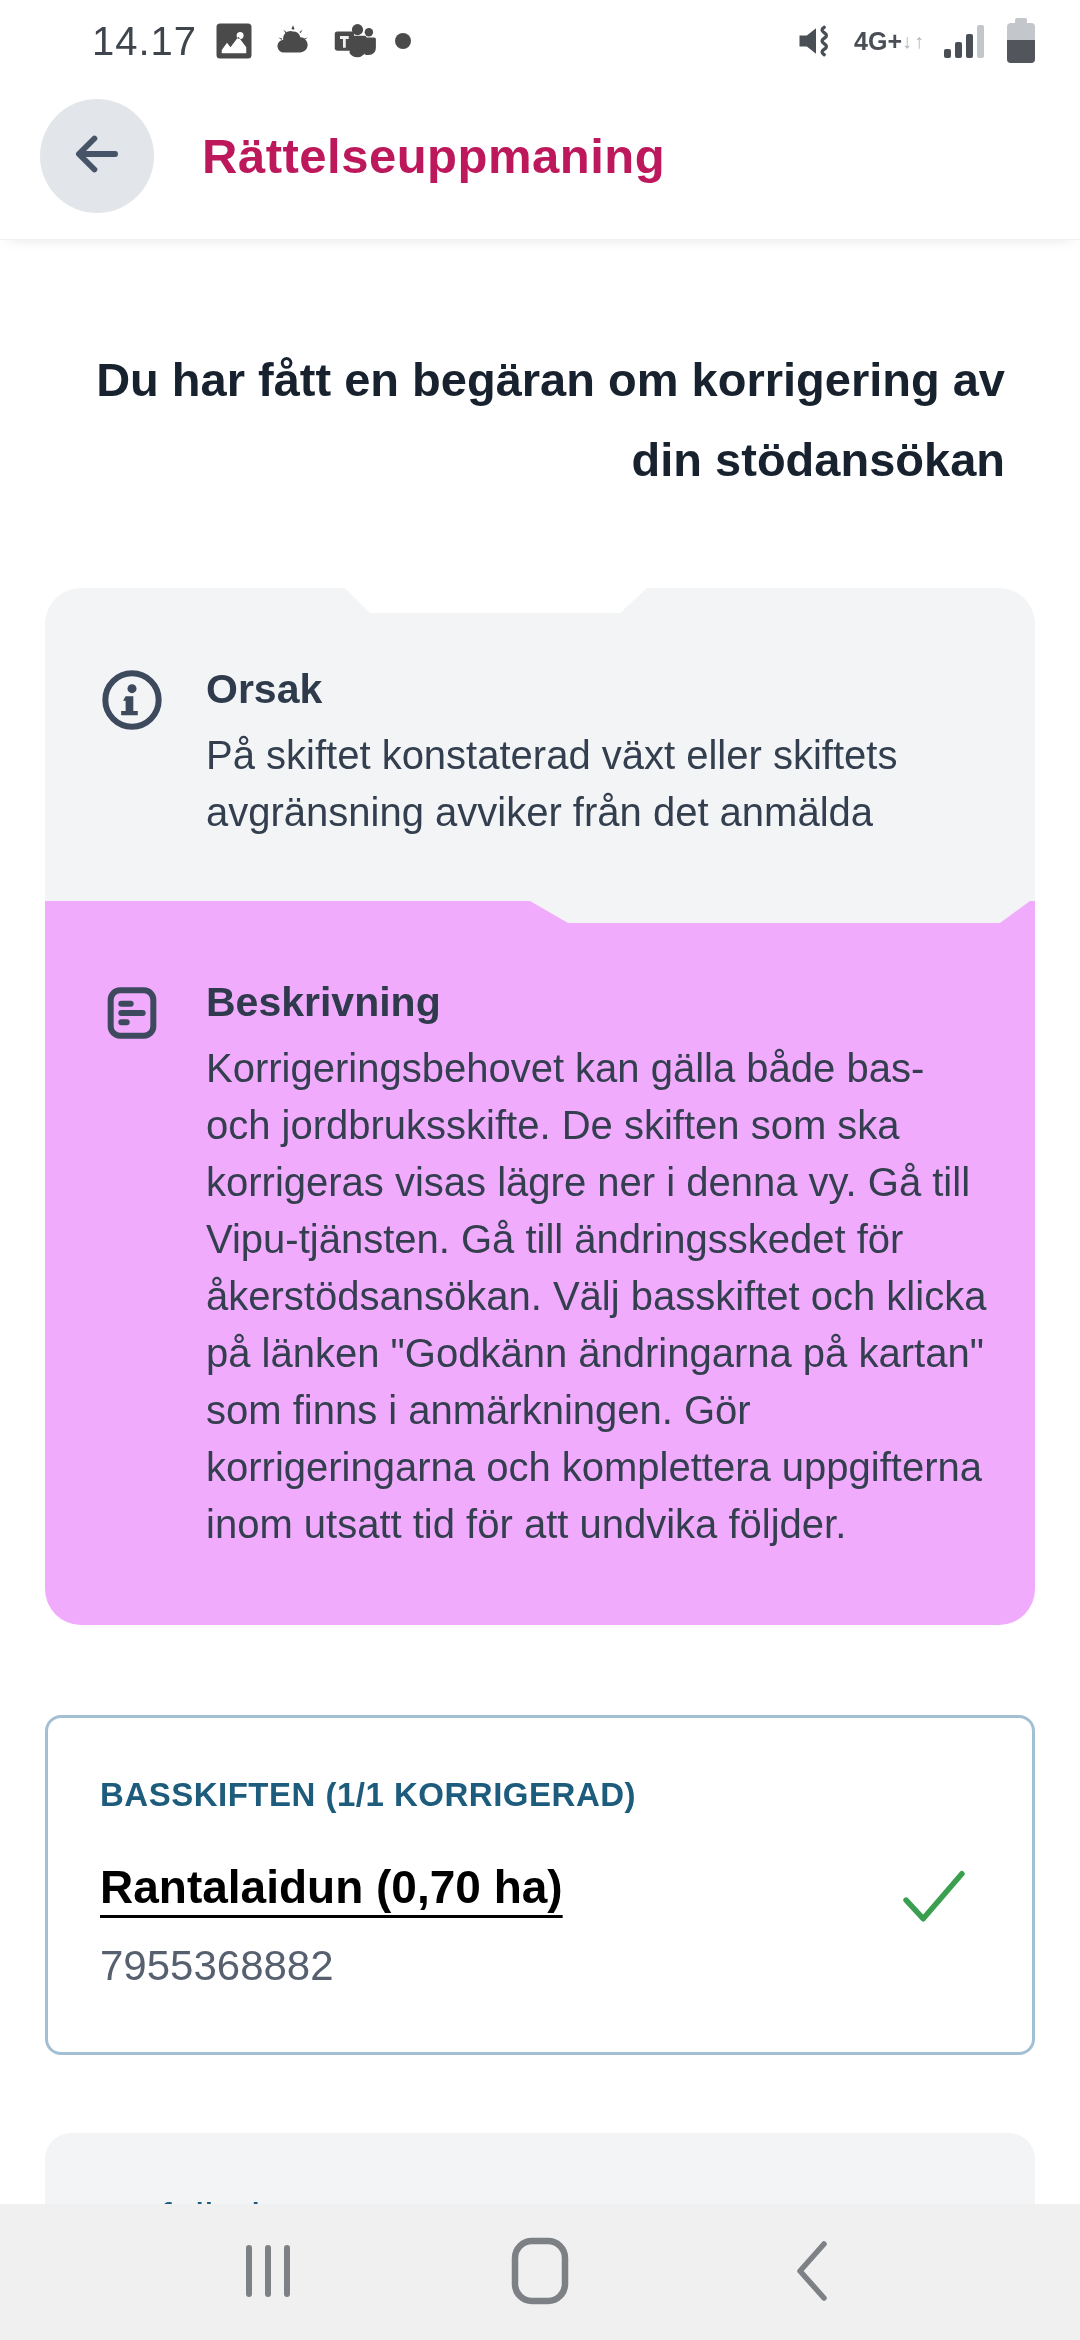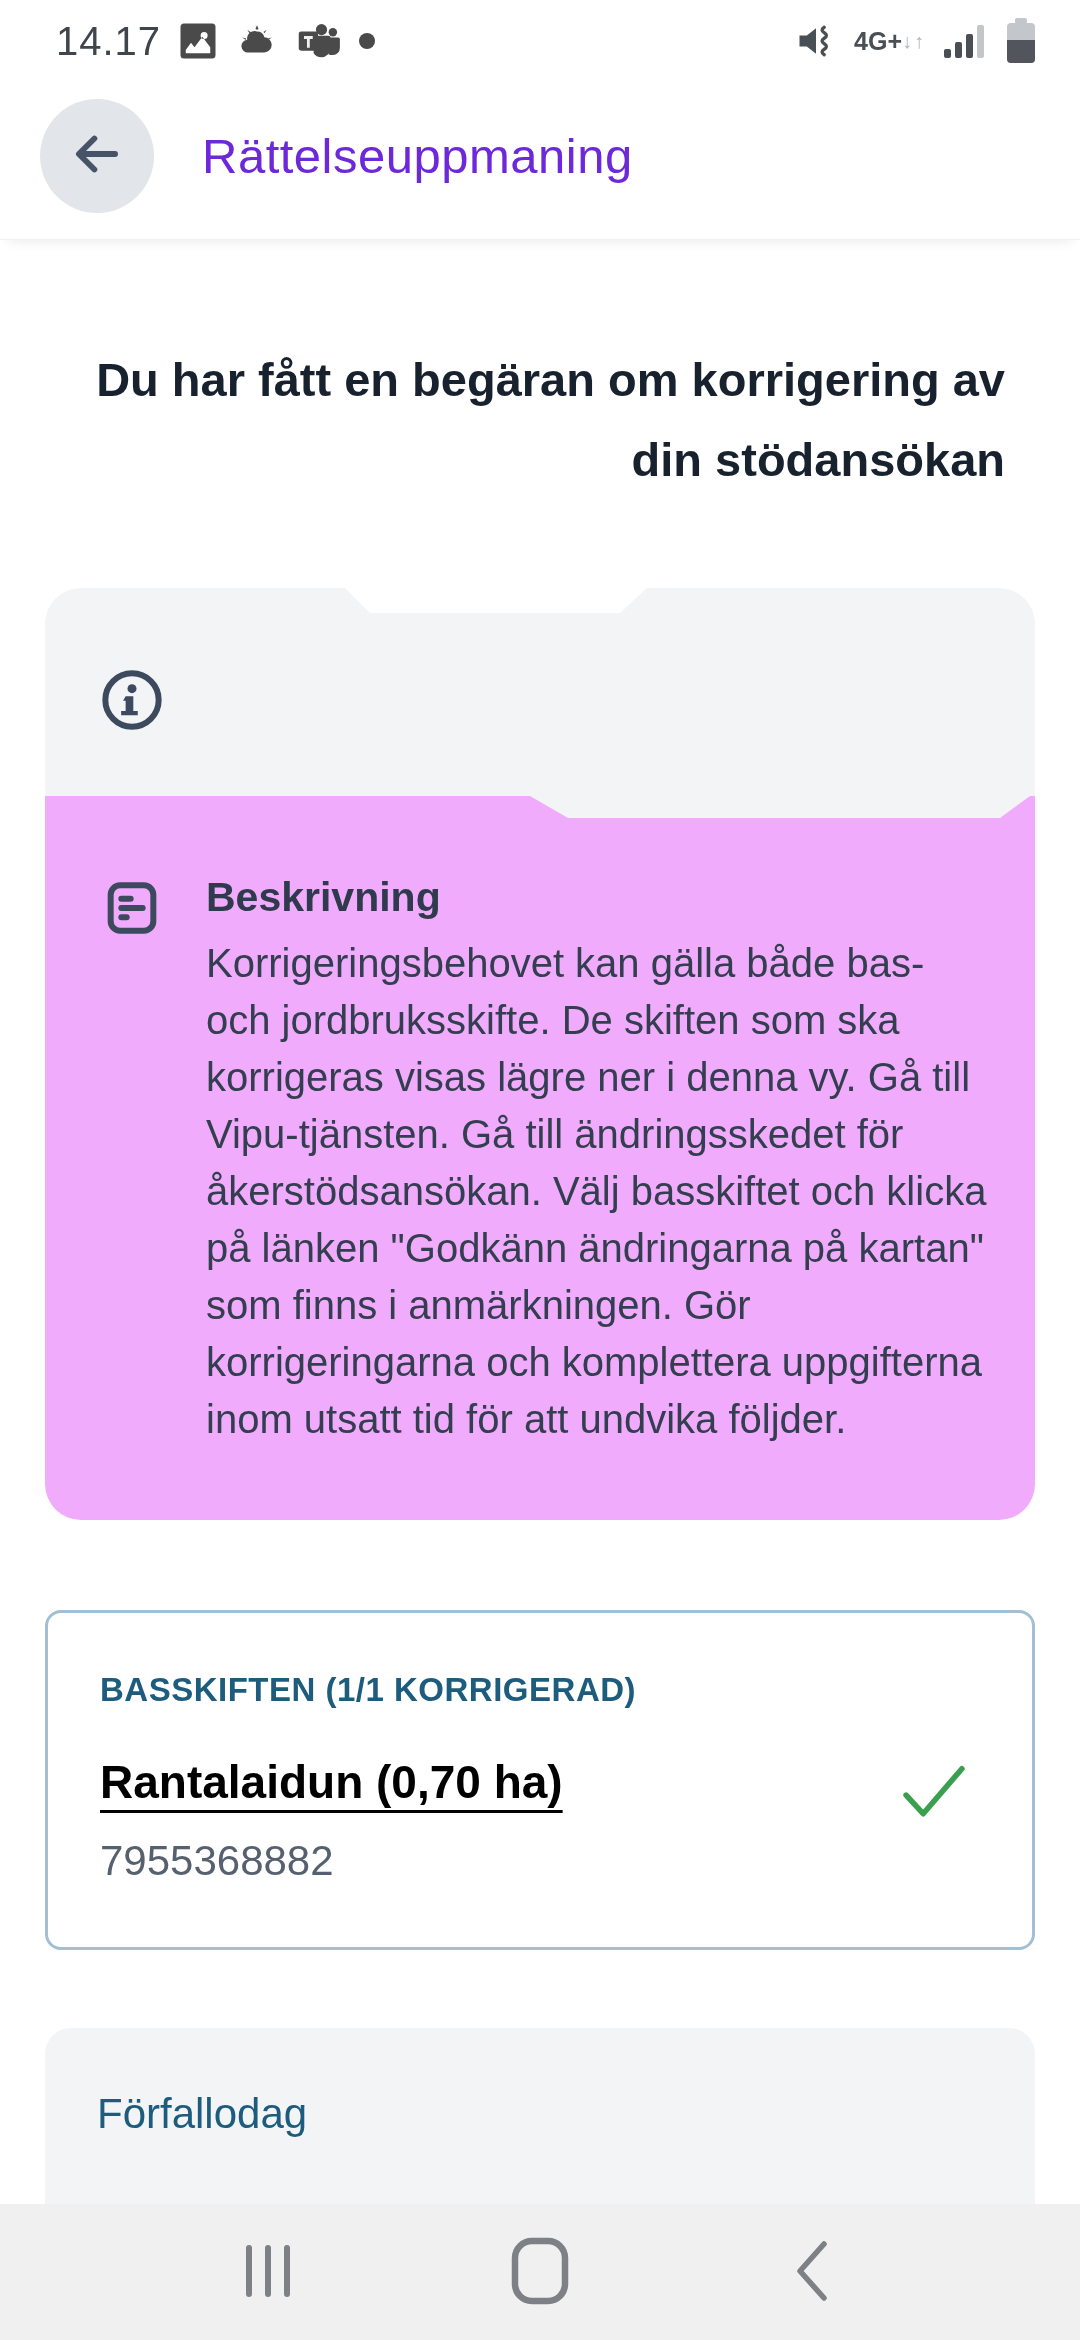--- a/index.html
+++ b/index.html
@@ -12,20 +12,21 @@
     position: relative;
   }
 
   
   .status-bar {
     height: 72px;
     display: flex;
     align-items: center;
     justify-content: space-between;
     padding: 10px 42px 0 56px;
+    margin-left: 36px;
   }
   .sb-left, .sb-right { display: flex; align-items: center; gap: 16px; }
   .sb-time { font-size: 40px; color: #3f454d; letter-spacing: 1px; }
   .sb-left svg, .sb-right svg { display: block; }
   .net-group { display: flex; flex-direction: row; align-items: center; line-height: 1; }
   .net-label { font-size: 25px; font-weight: bold; color: #4a4f56; }
   .net-arrows { font-size: 20px; color: #b3b6ba; letter-spacing: 2px; }
 
   
   .app-header {
@@ -42,21 +43,21 @@
   }
   .back-btn {
     width: 114px; height: 114px;
     border-radius: 50%;
     background: #e2e6ea;
     border: none;
     display: flex; align-items: center; justify-content: center;
     cursor: pointer;
     flex: 0 0 auto;
   }
-  .page-title { font-size: 49px; font-weight: normal; color: #6d28d9; letter-spacing: 0.5px; }
+  .page-title { font-size: 49px; font-weight: bold; color: #be185d; letter-spacing: 0.5px; }
 
   
   .content { padding: 0 45px; }
 
   h1.main-heading {
     margin: 100px auto 0;
     max-width: 930px;
     text-align: right;
     font-size: 47px;
     line-height: 80px;
@@ -253,20 +254,24 @@
   <section class="notice">
     <div class="notice-gray">
       <div class="notch-top"></div>
       <div class="card-row">
         <div class="card-icon">
           <svg width="64" height="64" viewBox="0 0 48 48" fill="none">
             <circle cx="24" cy="24" r="20" stroke="#3d4a5e" stroke-width="4.5"></circle>
             <circle cx="24" cy="15.5" r="3.4" fill="#3d4a5e"></circle>
             <path d="M19.5 22h6v11.5h3.5v3.5h-13v-3.5h3.5V25.5h-2z" fill="#3d4a5e" stroke="none" transform="translate(0.5,0) scale(0.96)"></path>
           </svg>
+        </div>
+        <div class="card-texts">
+          <div class="card-title">Orsak</div>
+          <div class="card-body">På skiftet konstaterad växt eller skiftets avgränsning avviker från det anmälda</div>
         </div>
       </div>
     </div>
     <div class="notice-beige">
       <div class="notch-beige"></div>
       <div class="card-row">
         <div class="card-icon">
           <svg width="64" height="64" viewBox="0 0 48 48" fill="none" stroke="#3d4a5e" stroke-linecap="round">
             <rect x="8" y="7" width="32" height="34" rx="7" stroke-width="4.5"></rect>
             <path d="M16 17h7" stroke-width="4.5"></path>

